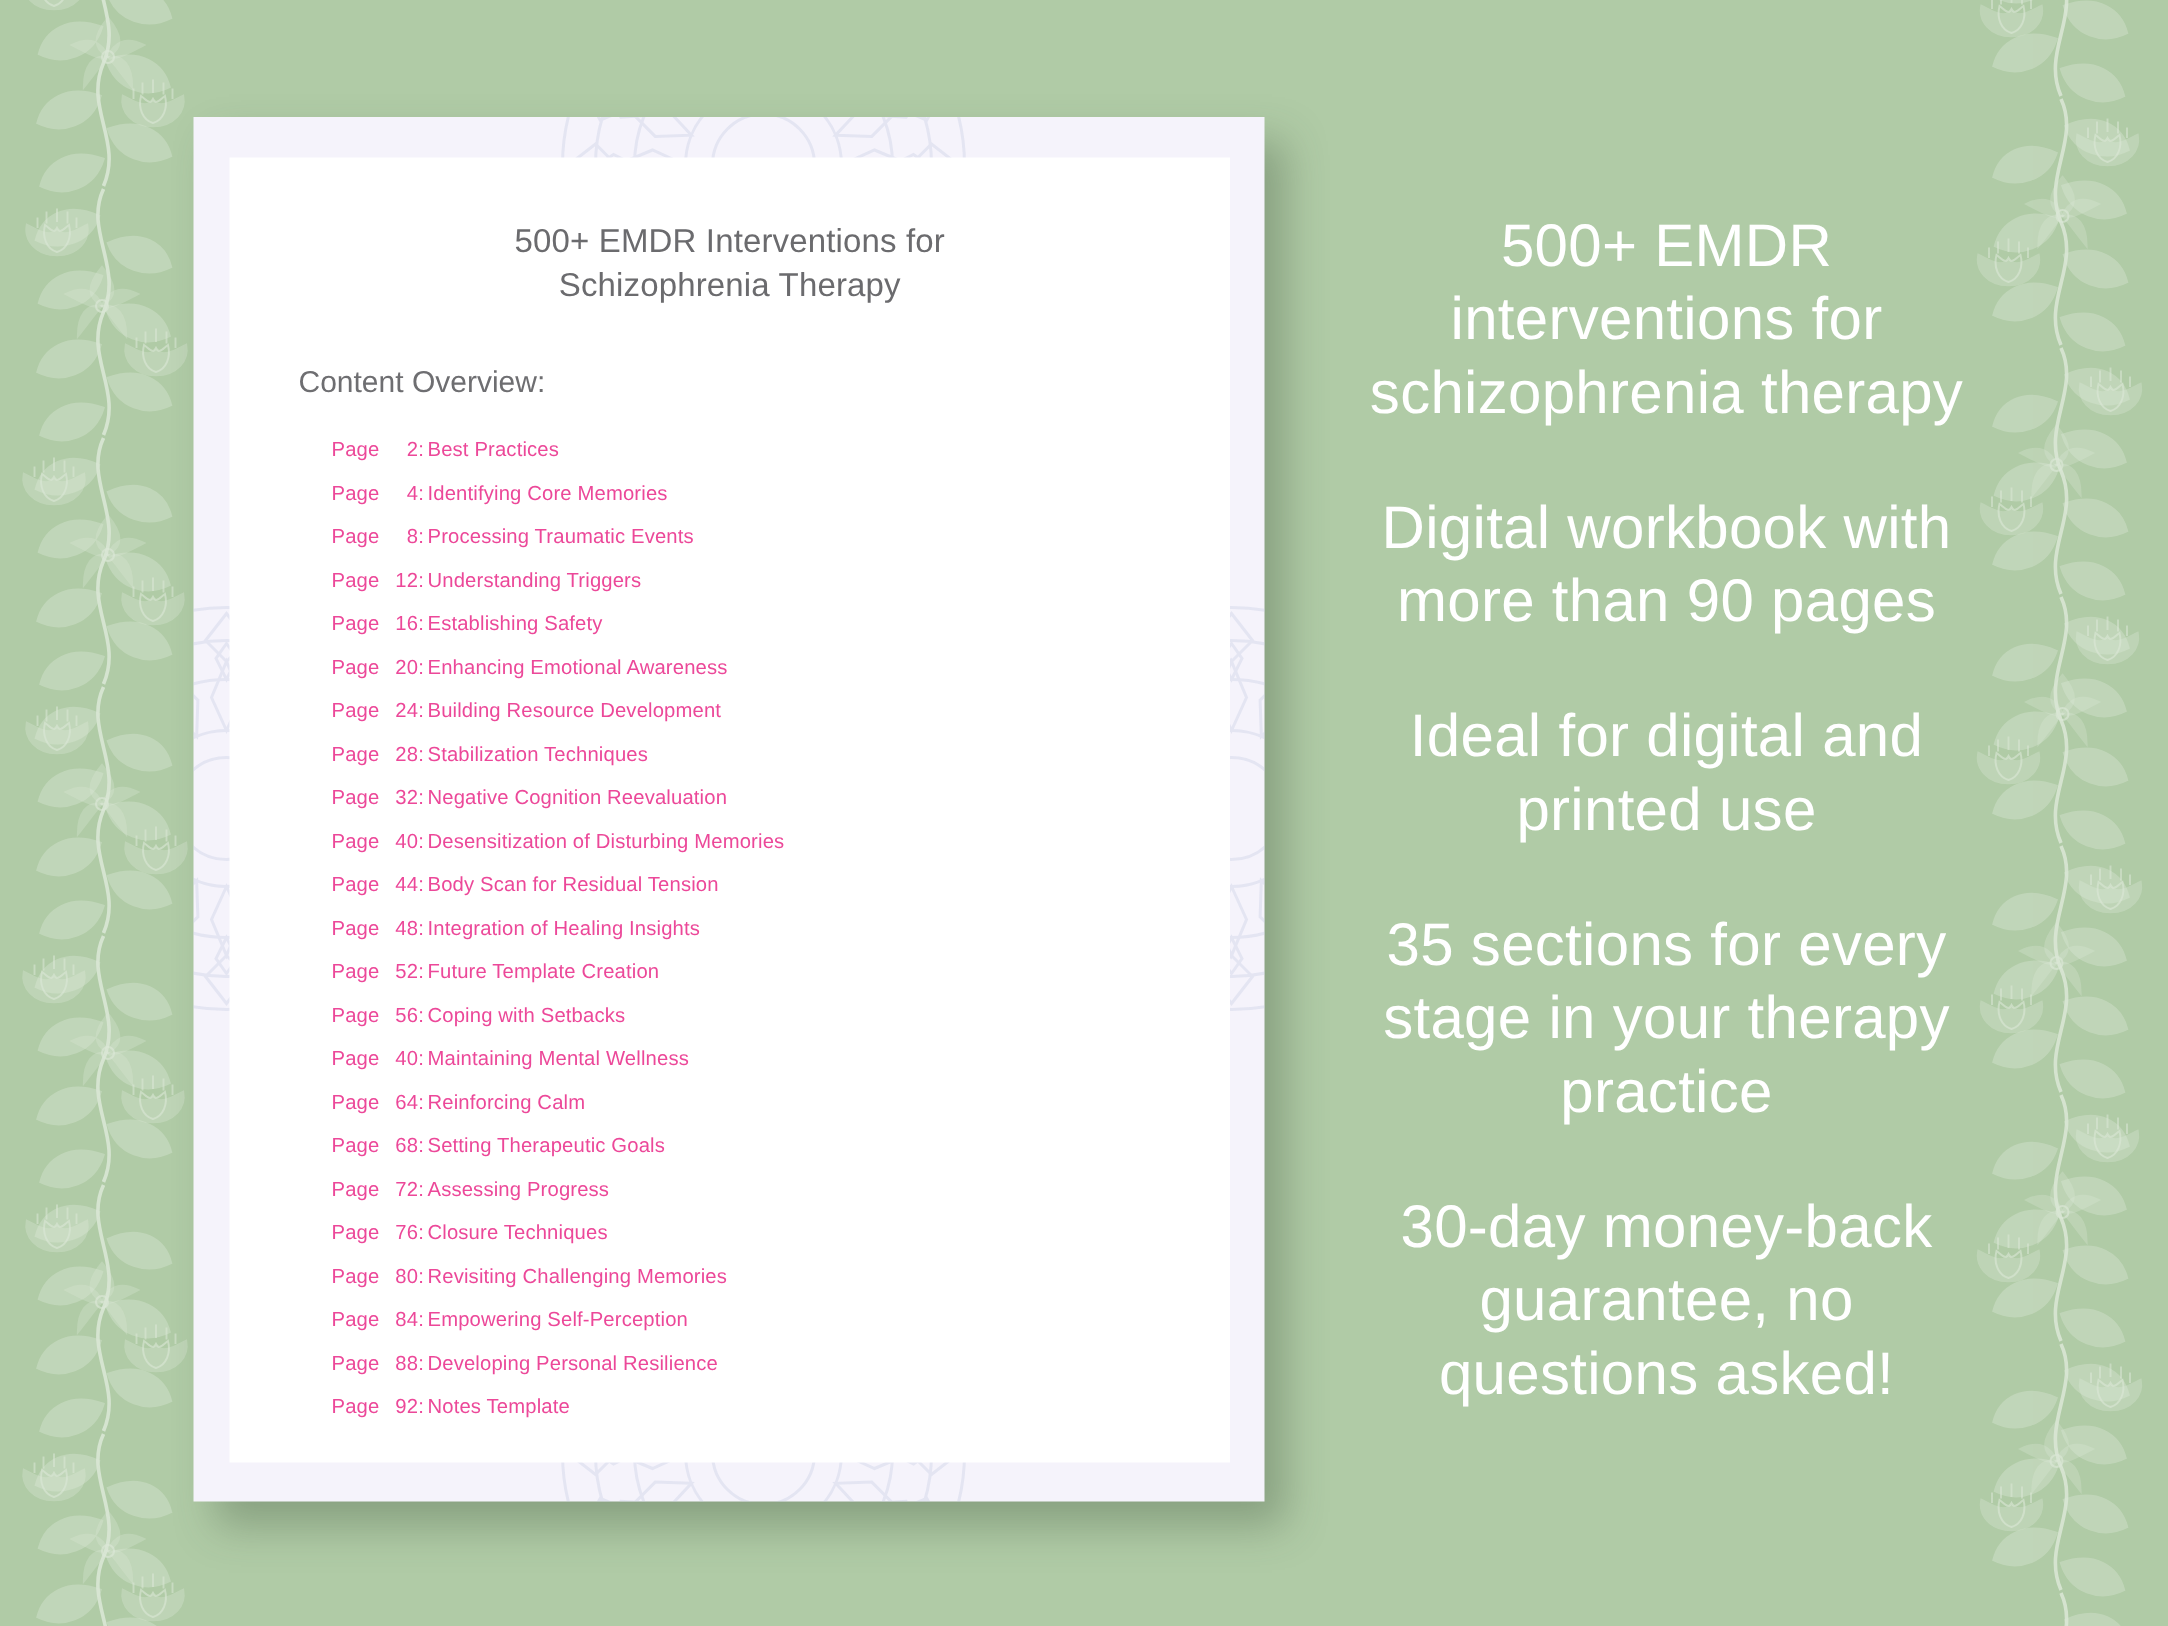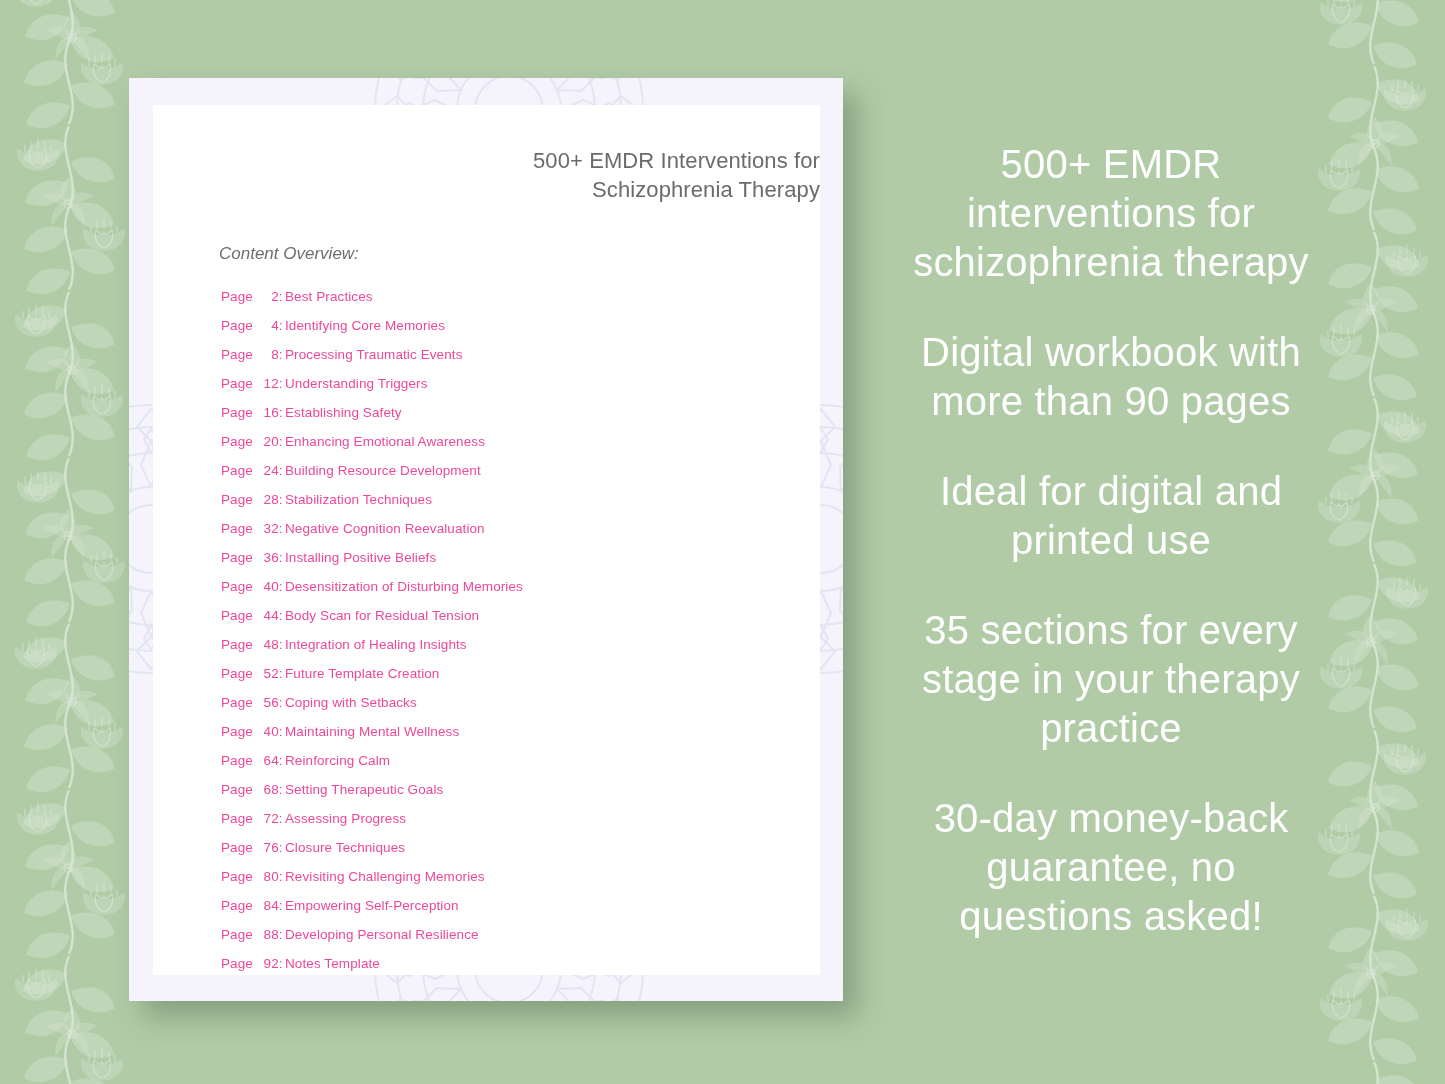--- a/index.html
+++ b/index.html
@@ -51,34 +51,33 @@
   .page {
     position:absolute;
     left:24px; top:27px;
     width:667px; height:870px;
     background:#ffffff;
     z-index:2;
   }
 
   .doc-title {
     margin-top:41px;
-    text-align:right;
+    text-align:center;
     font-size:22px;
     line-height:29px;
     font-weight:400;
     color:#6b6b6e;
     letter-spacing:.1px;
   }
 
   .overview-label {
-    margin:40px 0 0 66px;
-    font-size:17px;
+    margin:40px 0 0 46px;
+    font-size:20px;
     color:#6e6e71;
     font-weight:400;
-    font-style:italic;
   }
 
   .toc {
     margin:18px 0 0 68px;
     list-style:none;
   }
   .toc li {
     font-size:13.5px;
     line-height:29px;
     color:#ec4899;
@@ -338,21 +337,20 @@
     <ul class="toc" id="toc-list">
         <li><span class="pg"><span>Page </span><span class="num">2</span><span>:&nbsp;&nbsp;</span></span><span class="ttl">Best Practices</span></li>
         <li><span class="pg"><span>Page </span><span class="num">4</span><span>:&nbsp;&nbsp;</span></span><span class="ttl">Identifying Core Memories</span></li>
         <li><span class="pg"><span>Page </span><span class="num">8</span><span>:&nbsp;&nbsp;</span></span><span class="ttl">Processing Traumatic Events</span></li>
         <li><span class="pg"><span>Page </span><span class="num">12</span><span>:&nbsp;&nbsp;</span></span><span class="ttl">Understanding Triggers</span></li>
         <li><span class="pg"><span>Page </span><span class="num">16</span><span>:&nbsp;&nbsp;</span></span><span class="ttl">Establishing Safety</span></li>
         <li><span class="pg"><span>Page </span><span class="num">20</span><span>:&nbsp;&nbsp;</span></span><span class="ttl">Enhancing Emotional Awareness</span></li>
         <li><span class="pg"><span>Page </span><span class="num">24</span><span>:&nbsp;&nbsp;</span></span><span class="ttl">Building Resource Development</span></li>
         <li><span class="pg"><span>Page </span><span class="num">28</span><span>:&nbsp;&nbsp;</span></span><span class="ttl">Stabilization Techniques</span></li>
         <li><span class="pg"><span>Page </span><span class="num">32</span><span>:&nbsp;&nbsp;</span></span><span class="ttl">Negative Cognition Reevaluation</span></li>
-        <li><span class="pg"><span>Page </span><span class="num">36</span><span>:&nbsp;&nbsp;</span></span><span class="ttl">Installing Positive Beliefs</span></li>
         <li><span class="pg"><span>Page </span><span class="num">40</span><span>:&nbsp;&nbsp;</span></span><span class="ttl">Desensitization of Disturbing Memories</span></li>
         <li><span class="pg"><span>Page </span><span class="num">44</span><span>:&nbsp;&nbsp;</span></span><span class="ttl">Body Scan for Residual Tension</span></li>
         <li><span class="pg"><span>Page </span><span class="num">48</span><span>:&nbsp;&nbsp;</span></span><span class="ttl">Integration of Healing Insights</span></li>
         <li><span class="pg"><span>Page </span><span class="num">52</span><span>:&nbsp;&nbsp;</span></span><span class="ttl">Future Template Creation</span></li>
         <li><span class="pg"><span>Page </span><span class="num">56</span><span>:&nbsp;&nbsp;</span></span><span class="ttl">Coping with Setbacks</span></li>
         <li><span class="pg"><span>Page </span><span class="num">40</span><span>:&nbsp;&nbsp;</span></span><span class="ttl">Maintaining Mental Wellness</span></li>
         <li><span class="pg"><span>Page </span><span class="num">64</span><span>:&nbsp;&nbsp;</span></span><span class="ttl">Reinforcing Calm</span></li>
         <li><span class="pg"><span>Page </span><span class="num">68</span><span>:&nbsp;&nbsp;</span></span><span class="ttl">Setting Therapeutic Goals</span></li>
         <li><span class="pg"><span>Page </span><span class="num">72</span><span>:&nbsp;&nbsp;</span></span><span class="ttl">Assessing Progress</span></li>
         <li><span class="pg"><span>Page </span><span class="num">76</span><span>:&nbsp;&nbsp;</span></span><span class="ttl">Closure Techniques</span></li>

